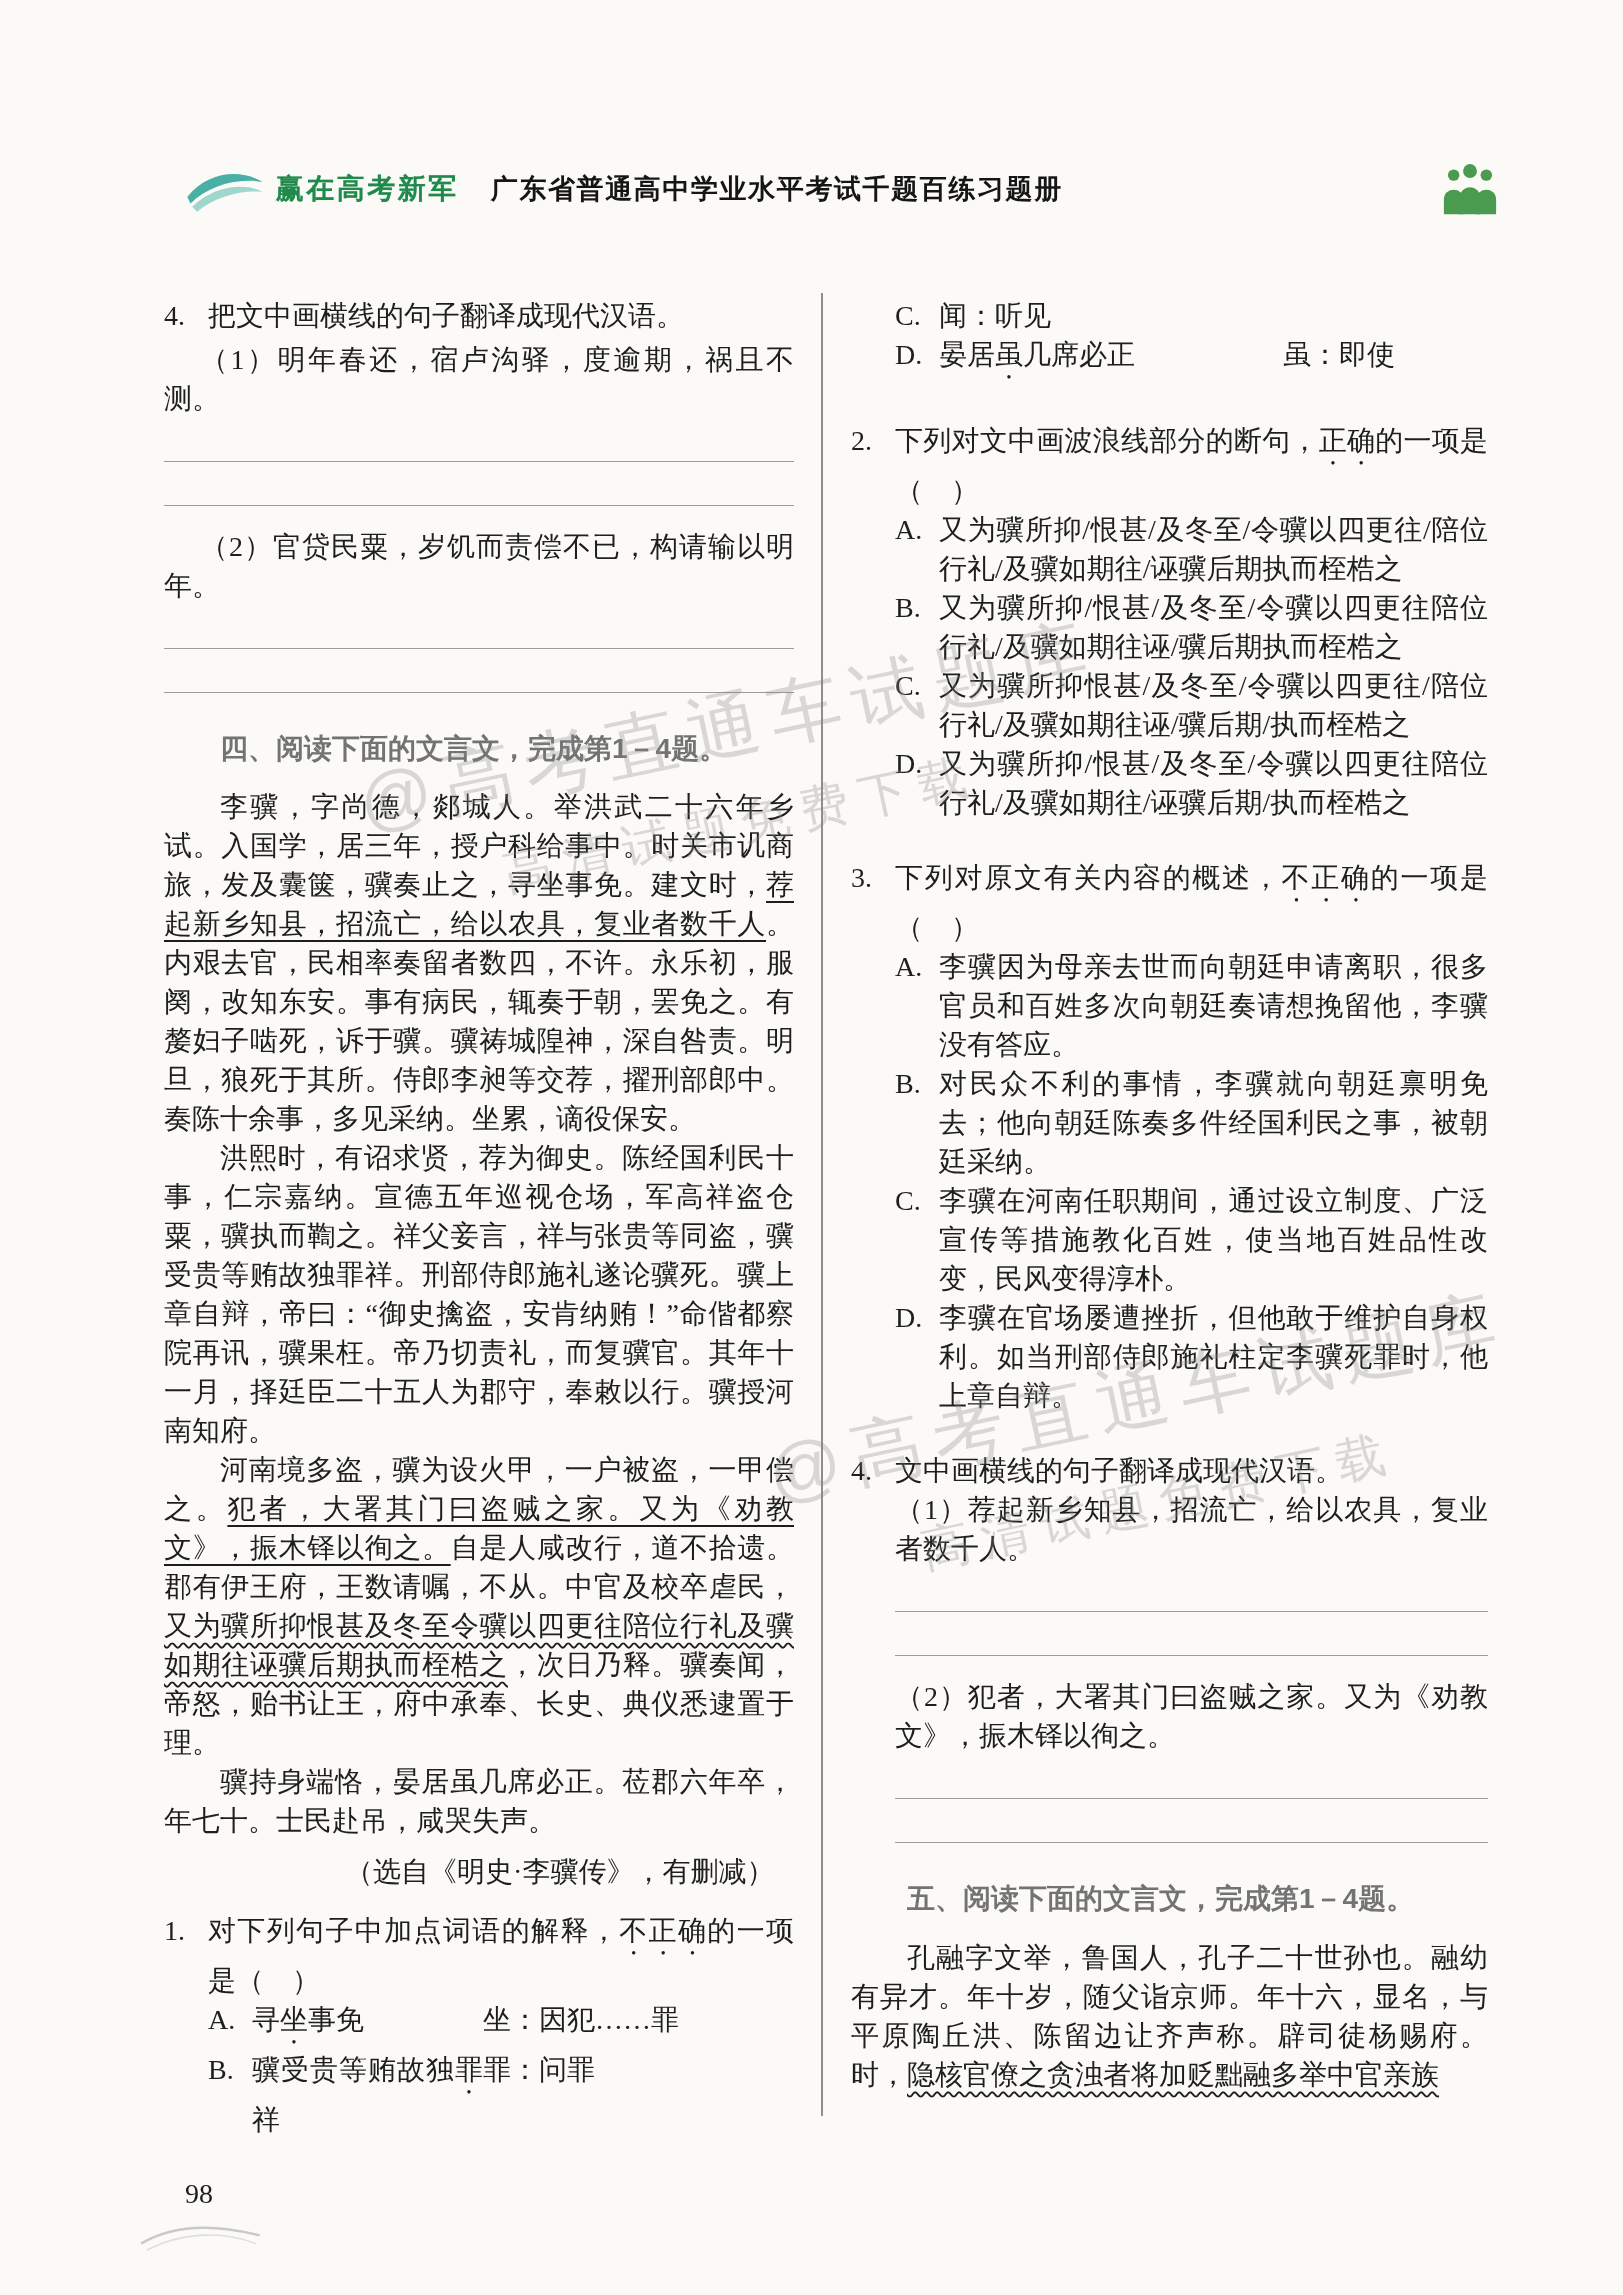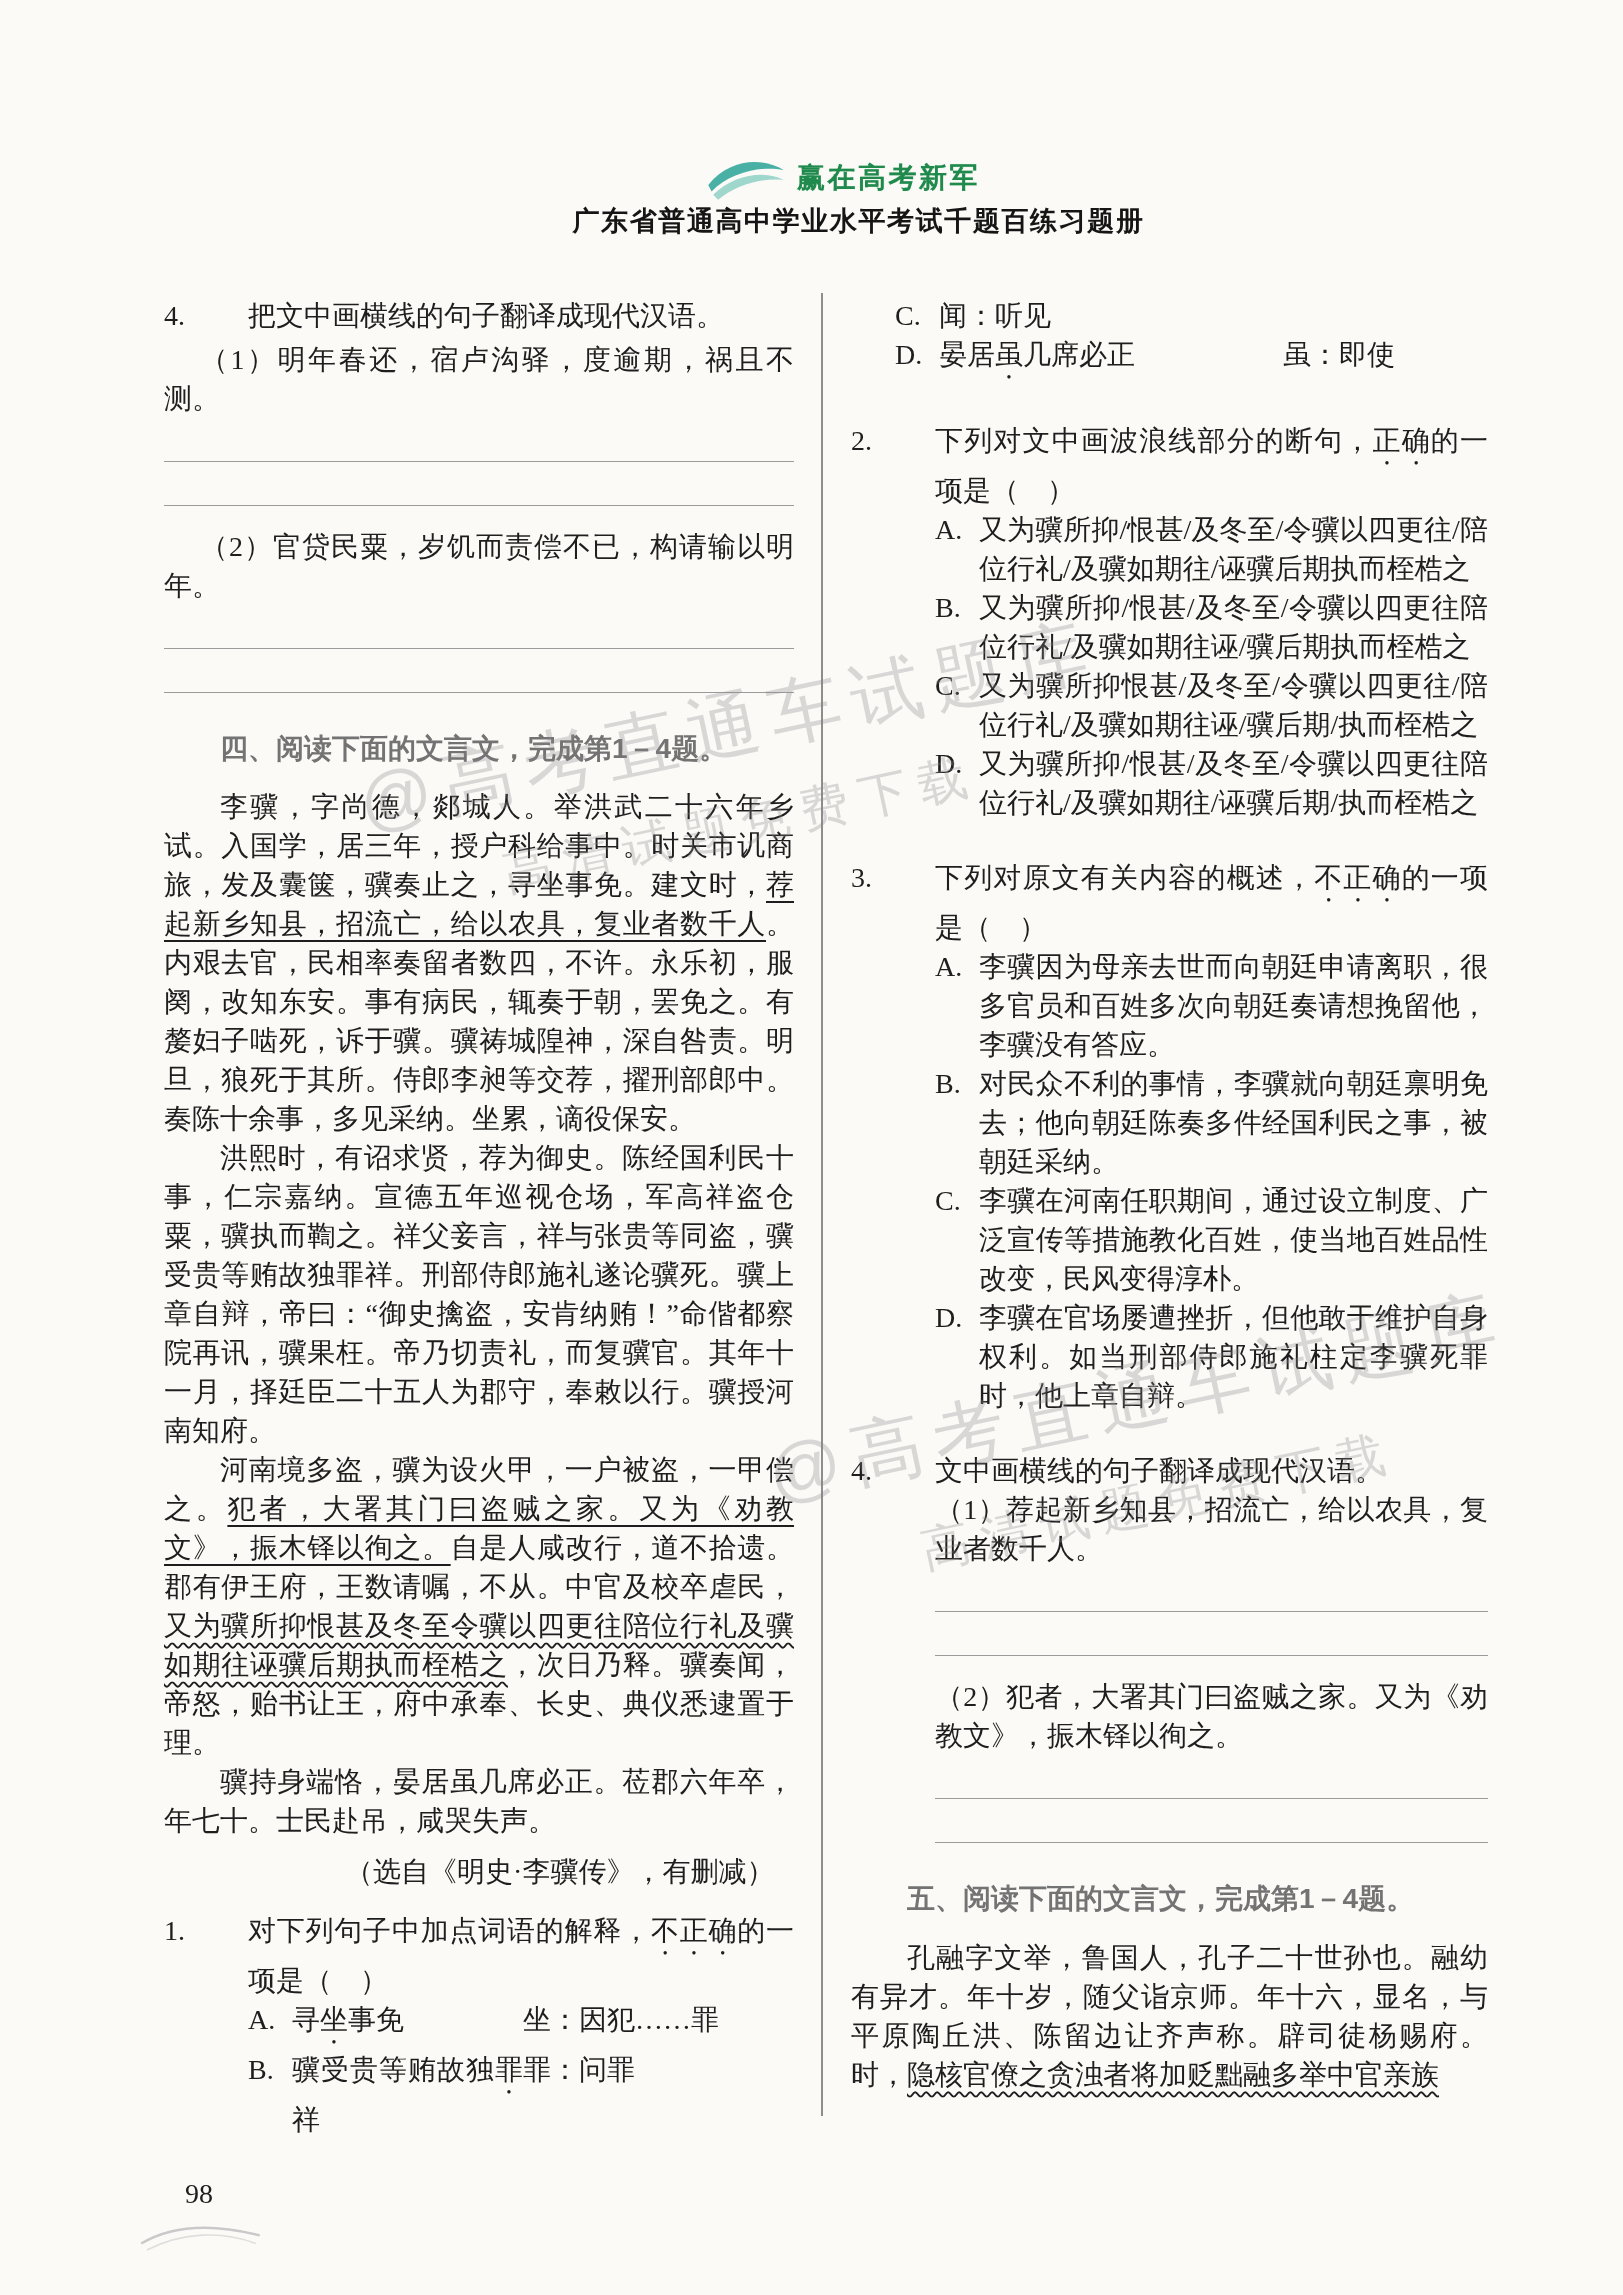--- a/index.html
+++ b/index.html
@@ -3,40 +3,40 @@
 <meta charset="utf-8">
 <style>
   * { margin:0; padding:0; box-sizing:border-box; }
   html,body { background:#e8e6e2; }
   body { width:1624px; height:2295px; position:relative; overflow:hidden;
          font-family:"Liberation Serif","DejaVu Serif",serif; color:#1e1e1e;
          background:#fbfaf7; }
 
   
   .header { position:absolute; top:152px; left:0; width:100%; height:74px;
-            display:flex; align-items:center; padding:0 123px 0 184px; z-index:2;flex-direction:column; }
+            display:flex; align-items:center; padding:0 123px 0 184px; z-index:2; }
   .brand { display:flex; align-items:center; gap:9.8px; }
   .brand-text { font-family:"Liberation Sans",sans-serif; font-weight:bold;
                 font-size:28px; color:#1f8a4c; letter-spacing:2.5px;
                 text-shadow:0 0 0.8px rgba(31,138,76,.4); }
   .header-title { font-family:"Liberation Sans",sans-serif; font-weight:bold;
                   font-size:27px; color:#151515; margin-left:32px; letter-spacing:1.6px; }
   .people-icon { margin-left:auto; }
 
   
   .divider { position:absolute; left:821px; top:293px; width:1.6px; height:1823px;
              background:#8d8d8d; z-index:1; }
   .col { position:absolute; top:296px; font-size:28px; line-height:39px;
          text-align:justify; z-index:1; }
   .col-left  { left:164px;  width:630px; }
   .col-right { left:851px; width:637px; }
 
   .q-row { display:flex; }
   .q-num { flex:0 0 44px; }
-  .q-body { flex:1; min-width:0;margin-left:40px; }
+  .q-body { flex:1; min-width:0; }
   .q-gap { margin-top:19.6px; }
   .q-gap-lg { margin-top:36px; }
 
   .sub-item { text-indent:36px; margin-top:4.9px; }
   .ans-line { height:44px; border-bottom:1.6px solid #9b9b9b; }
   .after-lines { margin-top:21px; }
 
   .section-heading { font-family:"Liberation Sans",sans-serif; font-weight:bold;
                      font-size:28px; text-indent:56px; margin:36px 0 19.6px; color:#737373; }
 

